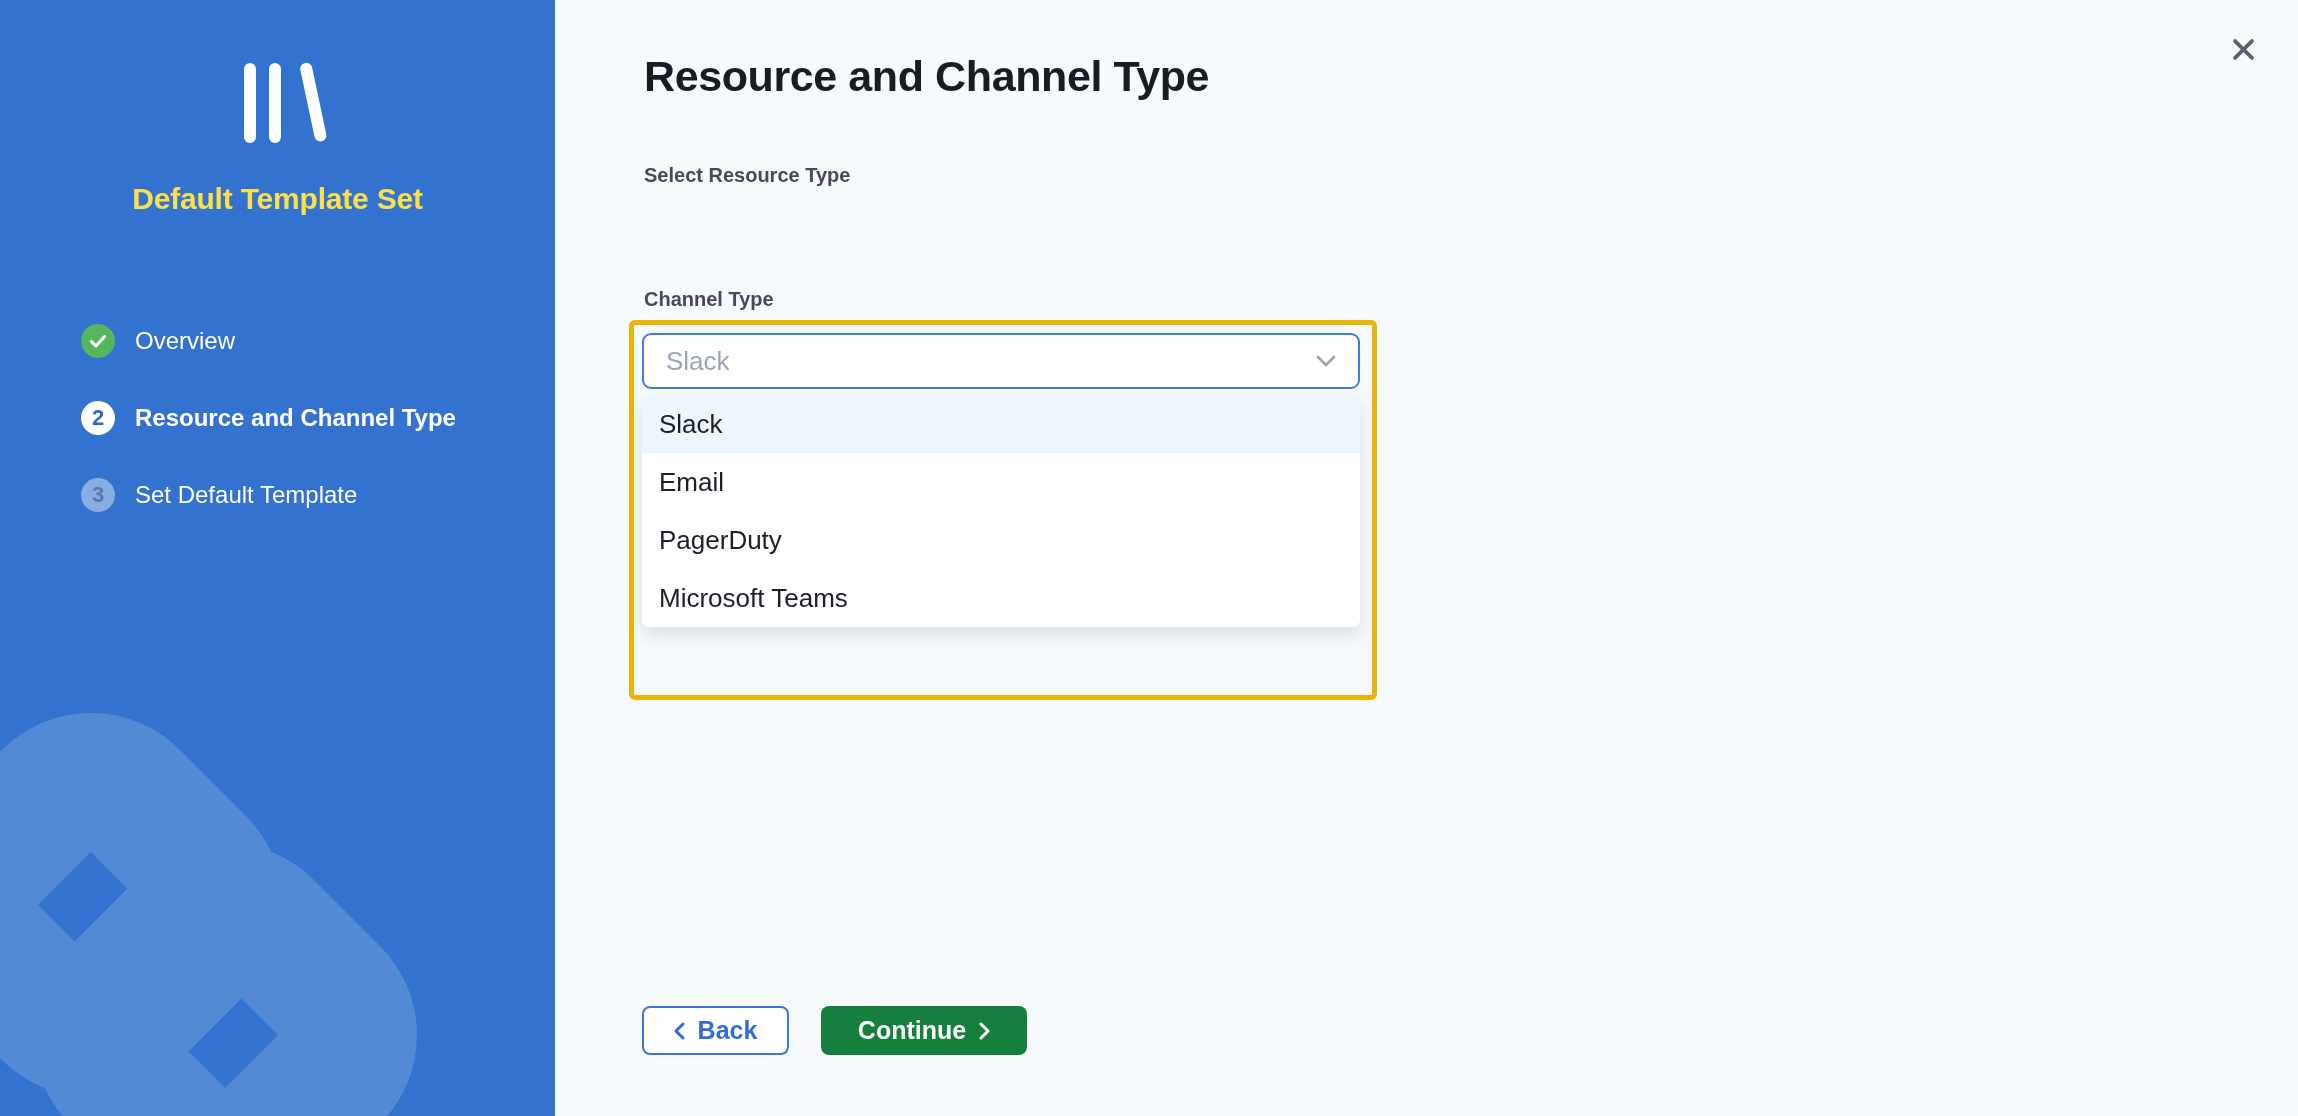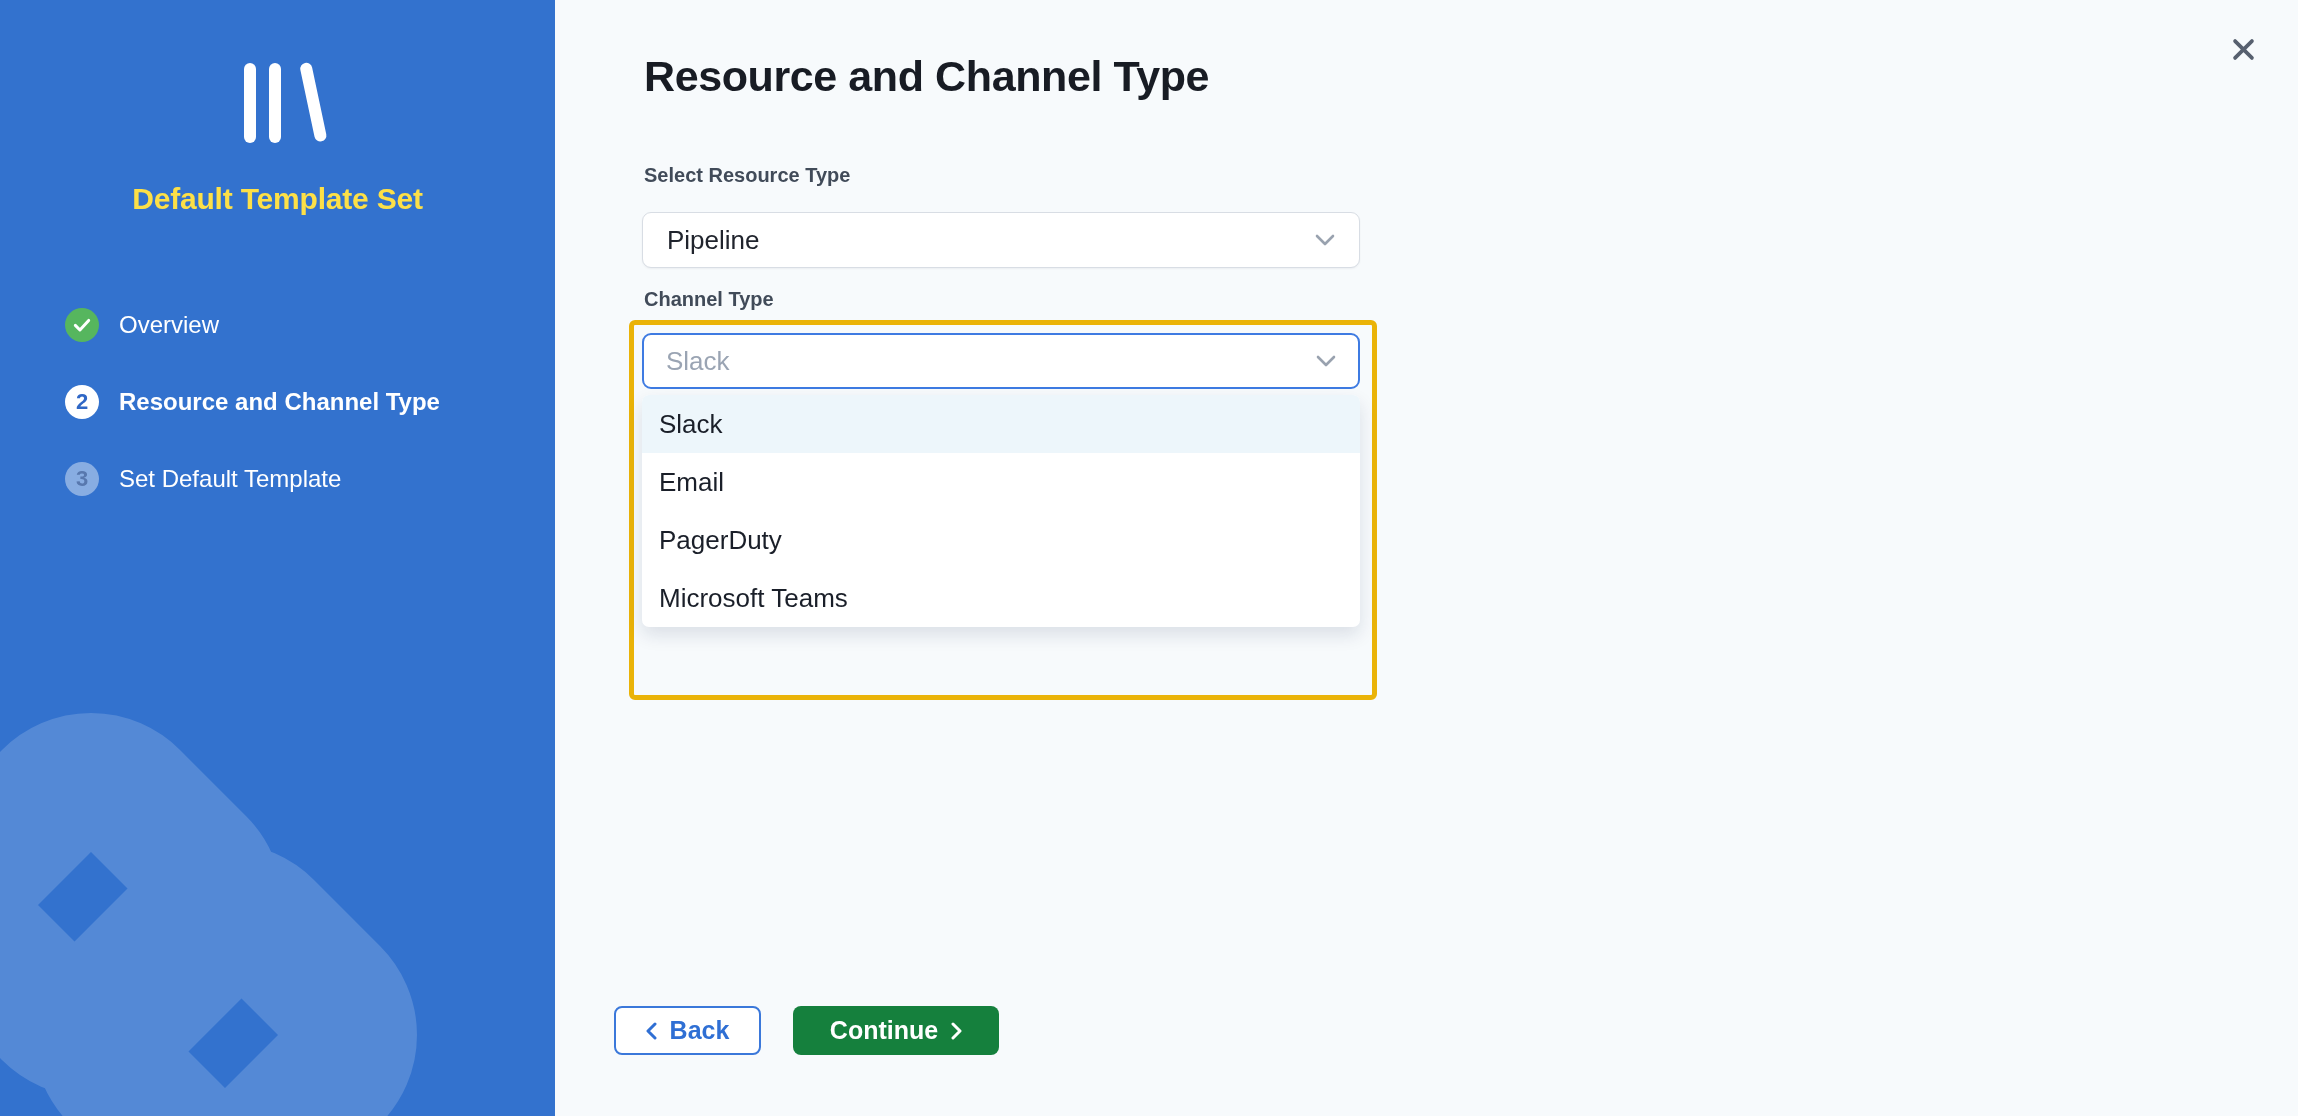--- a/index.html
+++ b/index.html
@@ -10,21 +10,21 @@
   }
 
   
   .sidebar{position:absolute;left:0;top:0;width:555px;height:100%;background:#3372CE;overflow:hidden;}
   .watermark{position:absolute;left:0;bottom:0;pointer-events:none;}
   .logo{position:absolute;top:63px;left:0;width:100%;height:84px;display:flex;justify-content:center;align-items:flex-start;gap:13px;}
   .logo .bar{width:12px;height:80px;background:#FFFFFF;border-radius:6px;}
   .logo .bar.slant{transform:rotate(-12deg);transform-origin:top center;margin-left:5px;}
   .sidebar-title{position:absolute;top:182px;left:0;width:100%;margin:0;text-align:center;
     color:#fde047;font-size:30px;font-weight:700;letter-spacing:-0.2px;}
-  .steps{position:absolute;top:308px;left:65px;margin:0;padding:0;list-style:none;}
+  .steps{position:absolute;top:308px;left:65px;margin:16px;padding:0;list-style:none;}
   .step{display:flex;align-items:center;gap:20px;height:34px;margin-bottom:43px;cursor:pointer;}
   .badge{width:34px;height:34px;border-radius:50%;flex:0 0 auto;
     display:flex;align-items:center;justify-content:center;
     font-size:22px;font-weight:700;}
   .badge.done{background:#56B65E;}
   .badge.current{background:#FFFFFF;color:#2F67C6;}
   .badge.todo{background:rgba(255,255,255,0.42);color:#5878AE;}
   .step-label{color:#FFFFFF;font-size:24px;font-weight:400;white-space:nowrap;}
   .step.current .step-label{font-weight:700;}
 
@@ -53,21 +53,21 @@
   .focus-box{position:absolute;left:629px;top:320px;width:748px;height:380px;
     box-sizing:border-box;border:5px solid #eab308;border-radius:6px;}
   .select-channel{left:8px;top:8px;width:718px;height:56px;border:2px solid #3E7BE2;box-shadow:none;padding:0 22px;}
   .menu{position:absolute;left:8px;top:70px;width:718px;margin:0;padding:0;list-style:none;
     background:#FFFFFF;border-radius:7px;overflow:hidden;
     box-shadow:0 8px 18px rgba(15,35,70,0.12);}
   .menu-item{height:58px;display:flex;align-items:center;padding:0 17px;cursor:pointer;
     color:#1A1F29;font-size:26px;}
   .menu-item.highlighted{background:#EDF6FB;}
 
-  .actions{position:absolute;left:614px;top:1006px;display:flex;gap:32px;}
+  .actions{position:absolute;left:642px;top:1006px;display:flex;gap:32px;}
   .btn{height:49px;box-sizing:border-box;border-radius:8px;display:flex;align-items:center;justify-content:center;
     gap:13px;font-family:inherit;font-size:25px;font-weight:700;cursor:pointer;}
   .btn-back{width:147px;background:#FFFFFF;border:2px solid #3B78DA;color:#2F6FD4;}
   .btn-continue{width:206px;background:#15803d;border:none;color:#FFFFFF;}
 </style>
 </head>
 <body>
 
 <div class="app">
 
@@ -110,26 +110,20 @@
   <button class="close-btn" aria-label="Close">
     <svg width="27" height="27" viewBox="0 0 24 24">
       <path d="M4.5 4.5 L19.5 19.5 M19.5 4.5 L4.5 19.5" stroke="#57606F" stroke-width="3.3" stroke-linecap="round" fill="none"></path>
     </svg>
   </button>
 
   <h1 class="main-title">Resource and Channel Type</h1>
 
   <label class="field-label label-resource">Select Resource Type</label>
 
-  <div class="select select-resource">
-    <span class="select-value">Pipeline</span>
-    <svg class="chevron" width="20" height="12" viewBox="0 0 20 12">
-      <polyline points="2,2 10,10 18,2" fill="none" stroke="#99A2AF" stroke-width="2.6" stroke-linecap="round" stroke-linejoin="round"></polyline>
-    </svg>
-  </div>
 
   <label class="field-label label-channel">Channel Type</label>
 
   <div class="focus-box">
     <div class="select select-channel">
       <span class="select-placeholder">Slack</span>
       <svg class="chevron" width="20" height="12" viewBox="0 0 20 12">
         <polyline points="2,2 10,10 18,2" fill="none" stroke="#99A2AF" stroke-width="2.6" stroke-linecap="round" stroke-linejoin="round"></polyline>
       </svg>
     </div>

